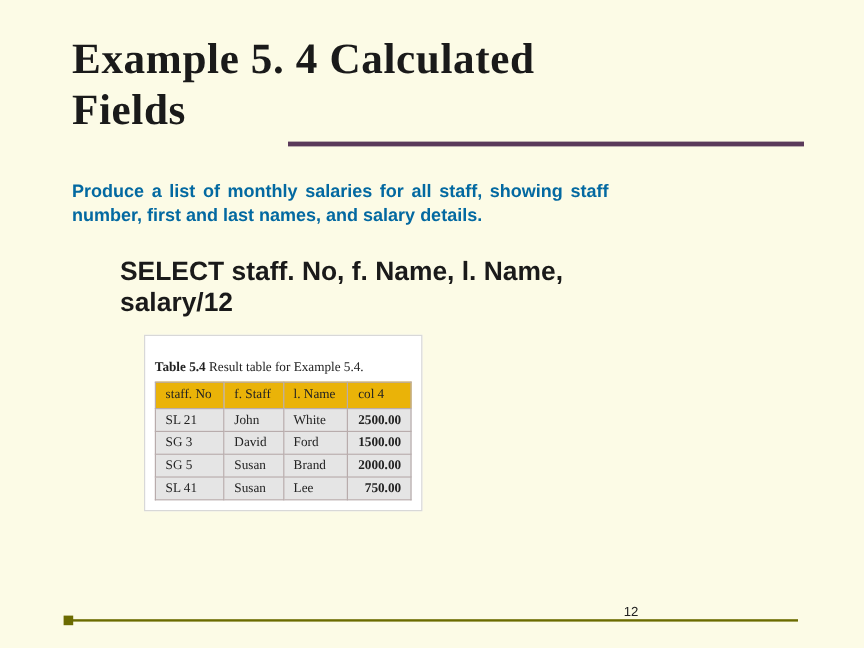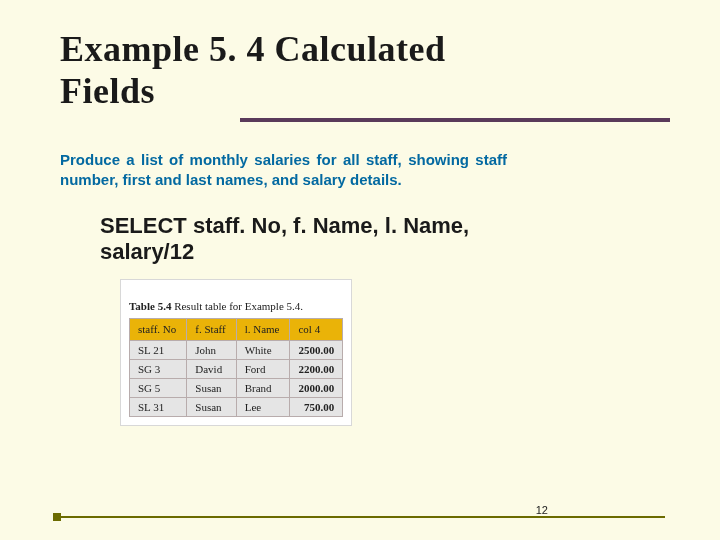--- a/index.html
+++ b/index.html
@@ -93,21 +93,21 @@
     position: absolute;
     bottom: 19px;
     left: 53px;
     width: 8px;
     height: 8px;
     background: #6b6b00;
   }
   .page-num {
     position: absolute;
     bottom: 24px;
-    right: 24px;
+    right: 40px;
     font-family: Arial, sans-serif;
     font-size: 11px;
     color: #222;
   }
 </style>
 </head>
 <body>
 
 <div class="slide">
 
@@ -137,30 +137,30 @@
         <tr>
           <td>SL 21</td>
           <td>John</td>
           <td>White</td>
           <td class="num">2500.00</td>
         </tr>
         <tr>
           <td>SG 3</td>
           <td>David</td>
           <td>Ford</td>
-          <td class="num">2200.00</td>
+          <td class="num">1500.00</td>
         </tr>
         <tr>
           <td>SG 5</td>
           <td>Susan</td>
           <td>Brand</td>
           <td class="num">2000.00</td>
         </tr>
         <tr>
-          <td>SL 31</td>
+          <td>SL 41</td>
           <td>Susan</td>
           <td>Lee</td>
           <td class="num">750.00</td>
         </tr>
       </tbody>
     </table>
   </div>
 
   <div class="footer-bullet"></div>
   <div class="footer-line"></div>

